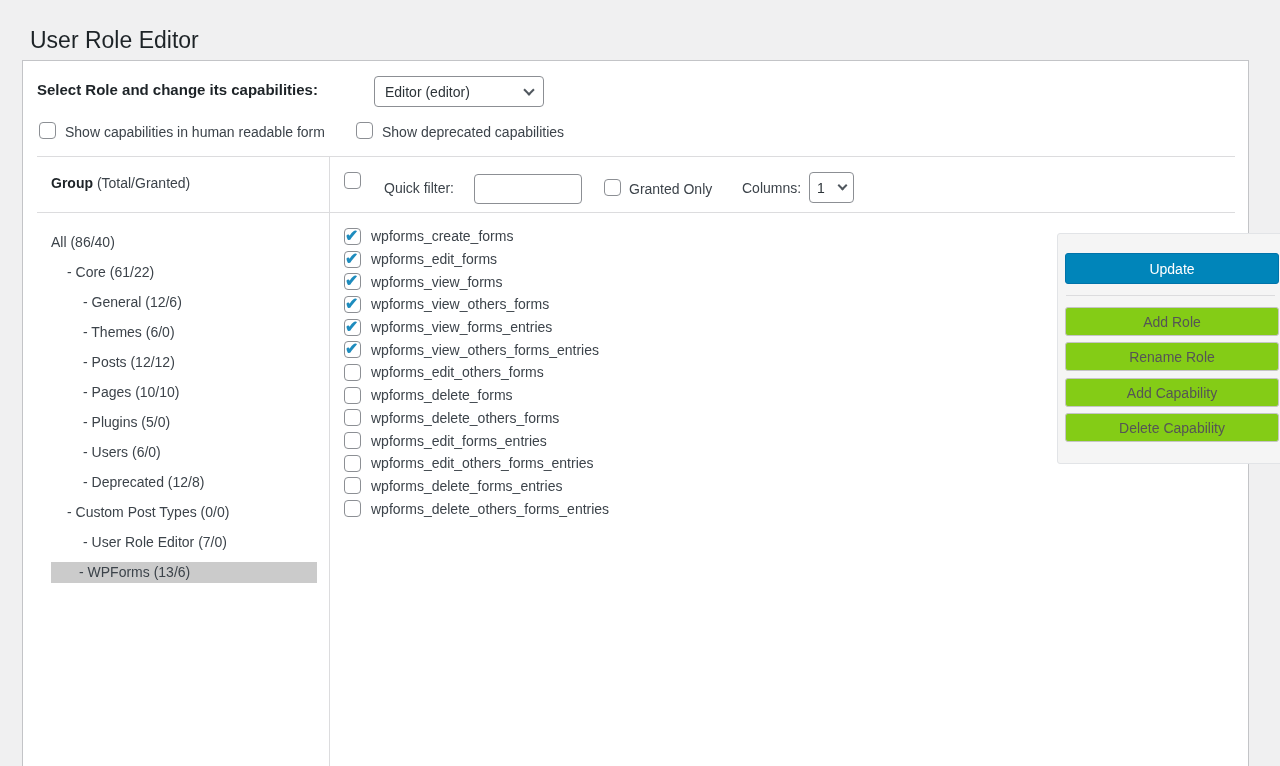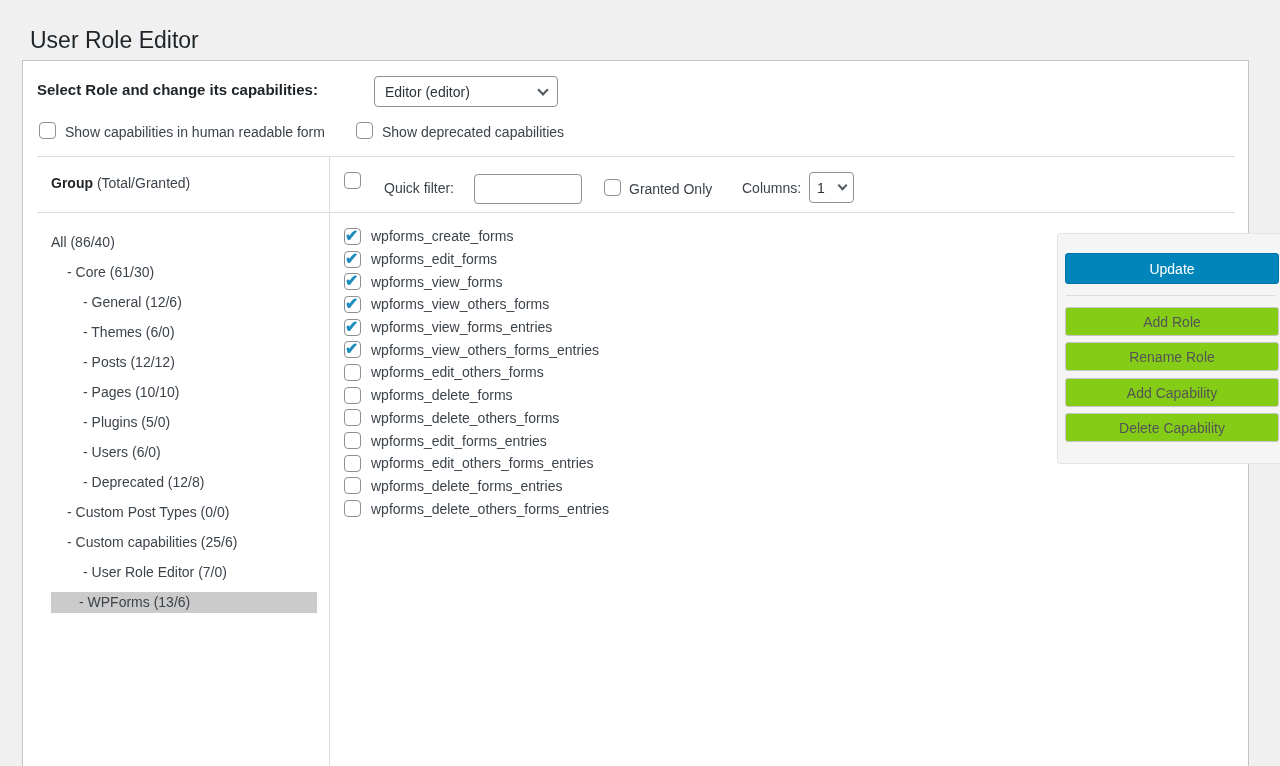--- a/index.html
+++ b/index.html
@@ -20,21 +20,21 @@
   }
   
   .role-label {
     position:absolute; left:14px; top:20px;
     font-size:15px; font-weight:700; color:#1d2327;
   }
   .select {
     position:absolute; background:#fff; border:1px solid #8c8f94; border-radius:4px;
     display:flex; align-items:center; font-size:14px; color:#2c3338; cursor:pointer;
   }
-  .role-select { left:351px; top:15px; width:184px; height:31px; padding:0 10px; }
+  .role-select { left:351px; top:15px; width:170px; height:31px; padding:0 10px; }
   .role-select .sel-text { flex:1; }
   .chevron {
     width:8px; height:8px; border-right:2px solid #50575e; border-bottom:2px solid #50575e;
     transform:rotate(45deg); margin-top:-4px; flex:none;
   }
   
   .checkbox {
     position:absolute; width:17px; height:17px; background:#fff;
     border:1px solid #8c8f94; border-radius:4px; cursor:pointer;
   }
@@ -134,30 +134,29 @@
   <div class="select columns-select">
     <span class="sel-text">1</span>
     <span class="chevron"></span>
   </div>
 
   <div class="hr hr2"></div>
   <div class="vdiv"></div>
 
   <div class="tree">
       <div class="tree-item" style="padding-left: 0px;">All (86/40)</div>
-      <div class="tree-item" style="padding-left: 16px;">- Core (61/30)</div>
+      <div class="tree-item" style="padding-left: 16px;">- Core (61/22)</div>
       <div class="tree-item" style="padding-left: 32px;">- General (12/6)</div>
       <div class="tree-item" style="padding-left: 32px;">- Themes (6/0)</div>
       <div class="tree-item" style="padding-left: 32px;">- Posts (12/12)</div>
       <div class="tree-item" style="padding-left: 32px;">- Pages (10/10)</div>
       <div class="tree-item" style="padding-left: 32px;">- Plugins (5/0)</div>
       <div class="tree-item" style="padding-left: 32px;">- Users (6/0)</div>
       <div class="tree-item" style="padding-left: 32px;">- Deprecated (12/8)</div>
       <div class="tree-item" style="padding-left: 16px;">- Custom Post Types (0/0)</div>
-      <div class="tree-item" style="padding-left: 16px;">- Custom capabilities (25/6)</div>
       <div class="tree-item" style="padding-left: 32px;">- User Role Editor (7/0)</div>
       <div class="tree-item selected" style="padding-left: 28px;">- WPForms (13/6)</div>
     </div>
 
   <div class="caps">
       <div class="cap-row">
         <span class="checkbox checked"></span>
         <span class="cap-label">wpforms_create_forms</span>
       </div>
       <div class="cap-row">

